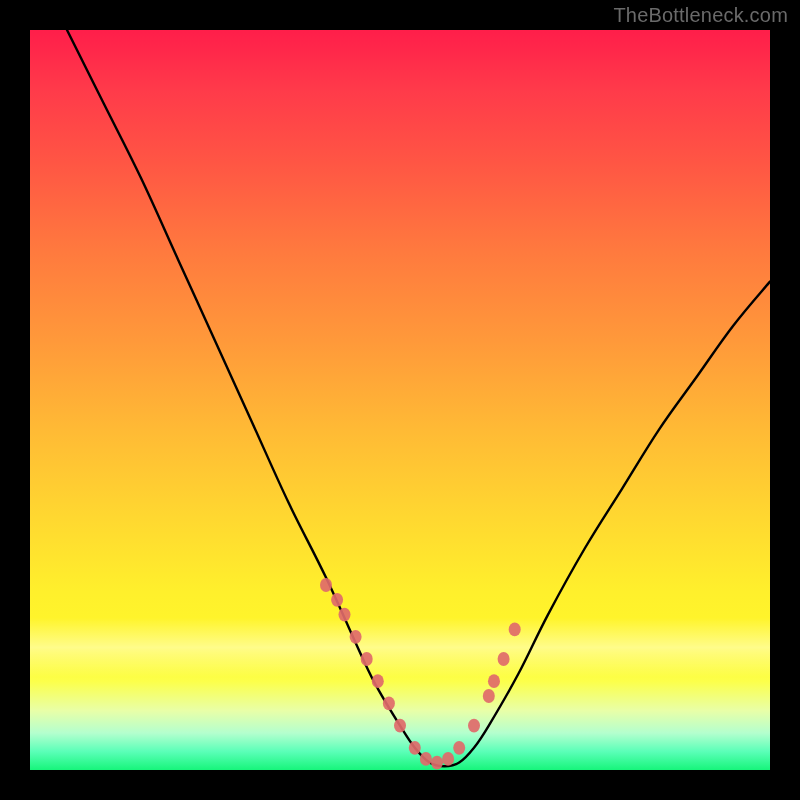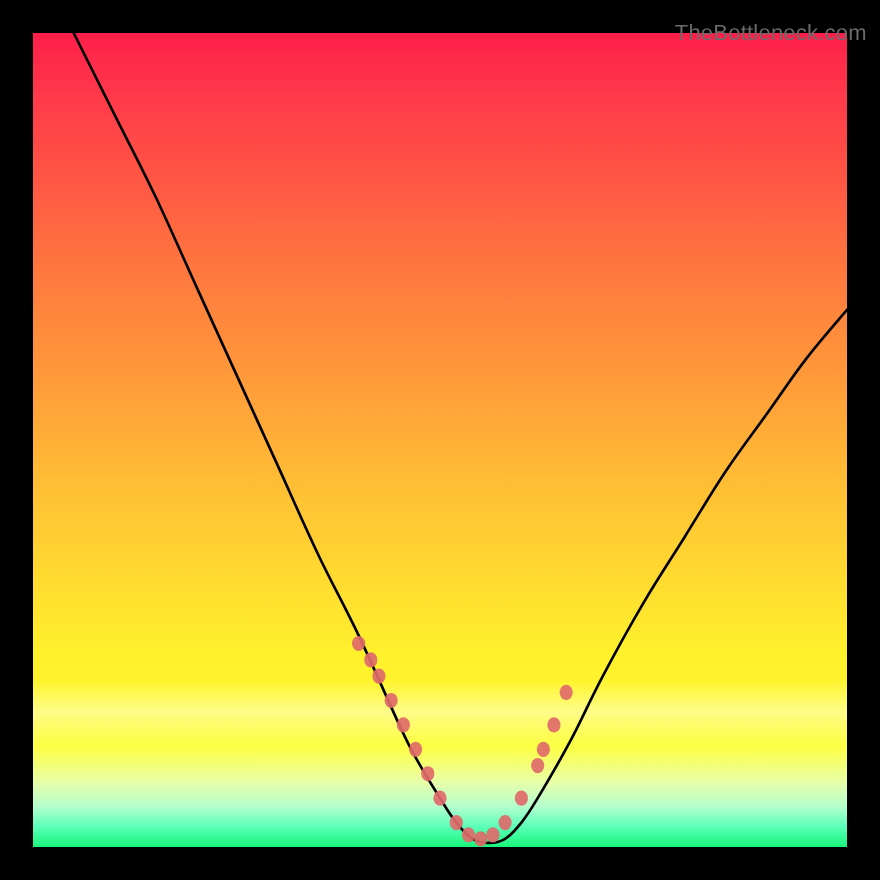--- a/index.html
+++ b/index.html
@@ -22,21 +22,20 @@
   .watermark {
     position: absolute;
     top: 4px;
     right: 12px;
     color: #6a6a6a;
     font-size: 20px;
     font-weight: 500;
     letter-spacing: 0.2px;
     font-family: Arial, Helvetica, sans-serif;
     z-index: 50;
-    margin-top: 15px;
   }
   .plot {
     position: absolute;
     left: 30px;
     top: 30px;
     width: 740px;
     height: 740px;
     overflow: hidden;
   }
   .gradient {

